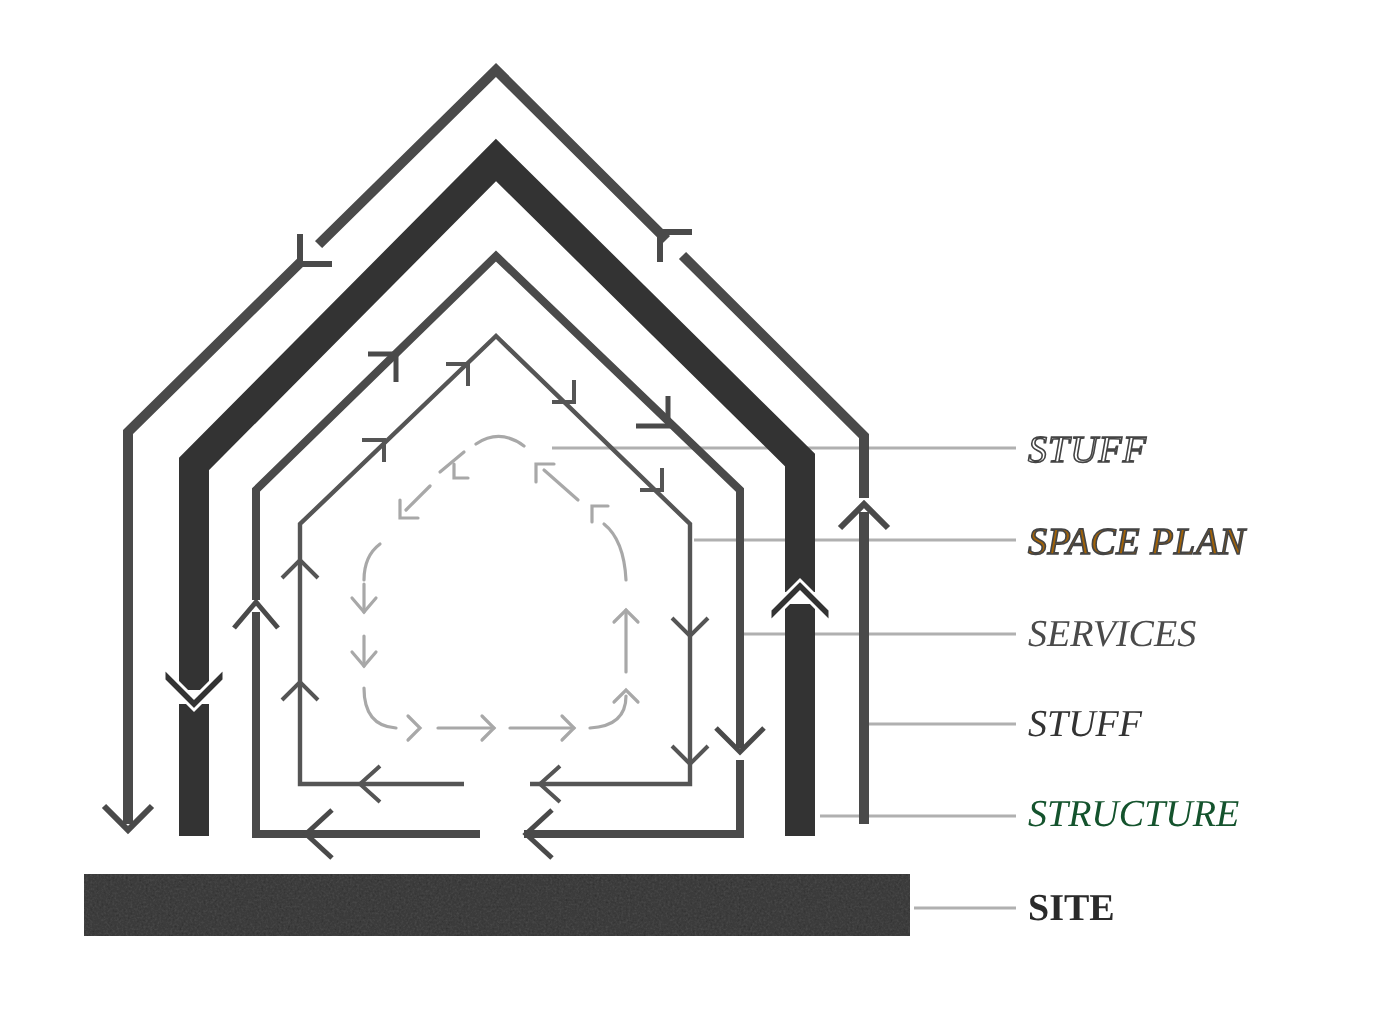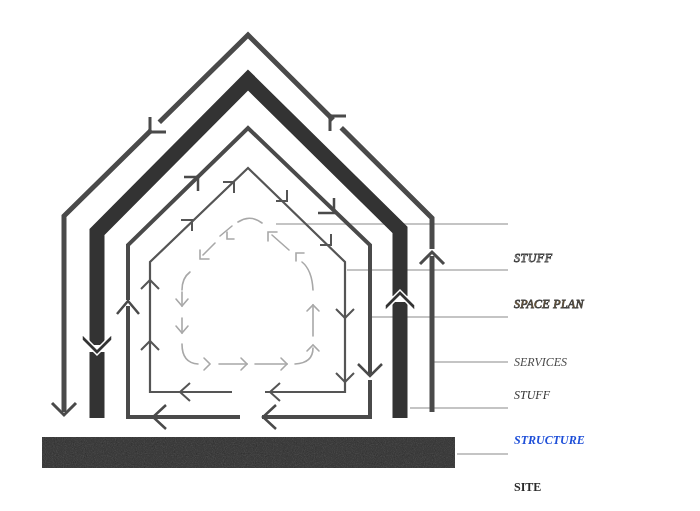--- a/index.html
+++ b/index.html
@@ -1,31 +1,30 @@
 <!DOCTYPE html>
 <html><head>
 <meta charset="utf-8">
 <style>
   html, body { margin: 0; padding: 0; background: #ffffff; }
   body { width: 700px; height: 511px; position: relative; overflow: hidden; }
   #diagram { position: absolute; left: 0; top: 0; width: 700px; height: 511px; }
   .label {
     position: absolute;
     font-family: "Liberation Serif", "DejaVu Serif", serif;
-    font-size: 12px;
+    font-size: 19px;
     color: #333;
     white-space: nowrap;
     line-height: 1;
-    margin-top: 36px;
   }
   .lbl-stuff { left: 514px; top: 216px; font-style: italic; color: #fff; -webkit-text-stroke: 0.8px #444; letter-spacing: 0.5px; }
   .lbl-space { left: 514px; top: 262px; font-style: italic; color: #a16207; -webkit-text-stroke: 0.8px #444; letter-spacing: 0.3px; }
-  .lbl-services { left: 514px; top: 320px; font-style: italic; color: #4a4a4a; }
+  .lbl-services { left: 514px; top: 308px; font-style: italic; color: #4a4a4a; }
   .lbl-skin { left: 514px; top: 353px; font-style: italic; color: #333; font-weight: normal; }
-  .lbl-structure { left: 514px; top: 398px; font-style: italic; color: #1d4ed8; font-weight: bold; }
+  .lbl-structure { left: 514px; top: 398px; font-style: italic; color: #14532d; font-weight: normal; }
   .lbl-site { left: 514px; top: 445px; font-style: normal; font-weight: bold; color: #2a2a2a; text-align: center; }
 </style>
 </head>
 <body>
 
 <svg id="diagram" viewBox="0 0 700 511" xmlns="http://www.w3.org/2000/svg">
   <defs>
     <filter id="grain" x="0" y="0" width="100%" height="100%">
       <feTurbulence type="fractalNoise" baseFrequency="0.9" numOctaves="2" result="n"></feTurbulence>
       <feColorMatrix type="matrix" values="0 0 0 0 0.15  0 0 0 0 0.15  0 0 0 0 0.15  0 0 0 0.35 0" in="n" result="g"></feColorMatrix>

